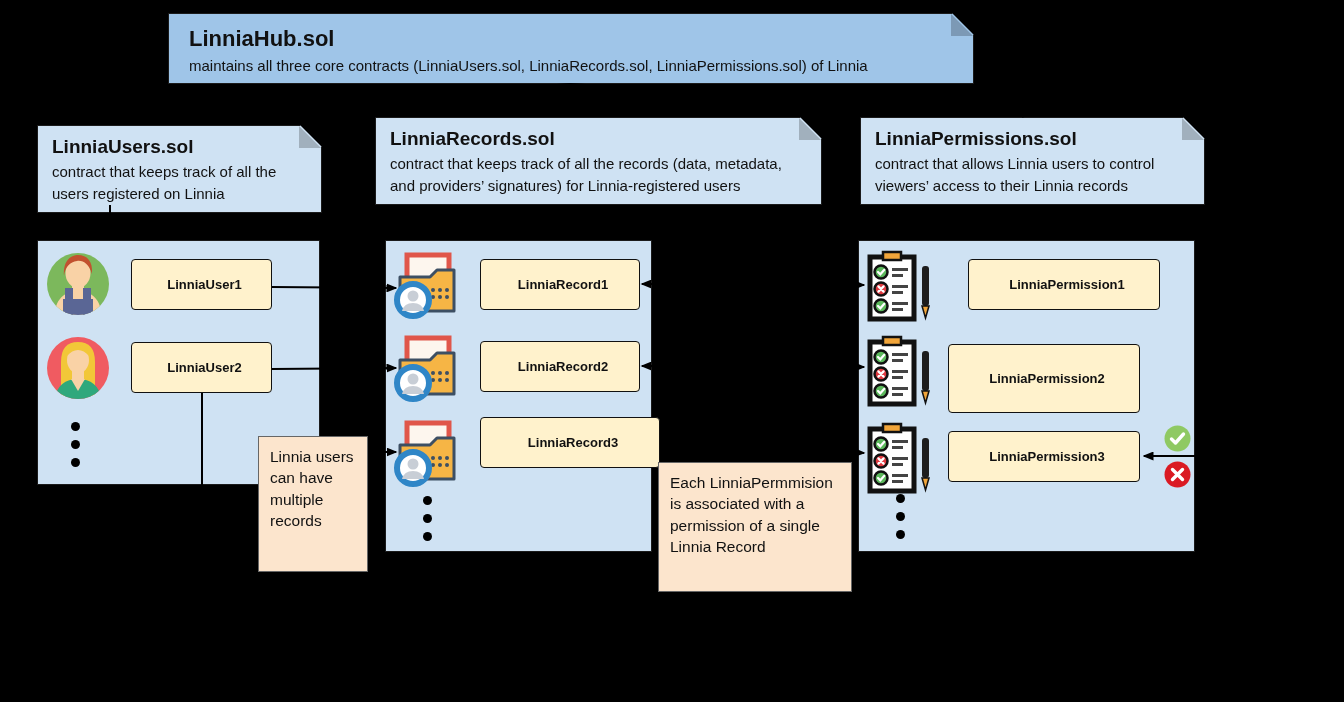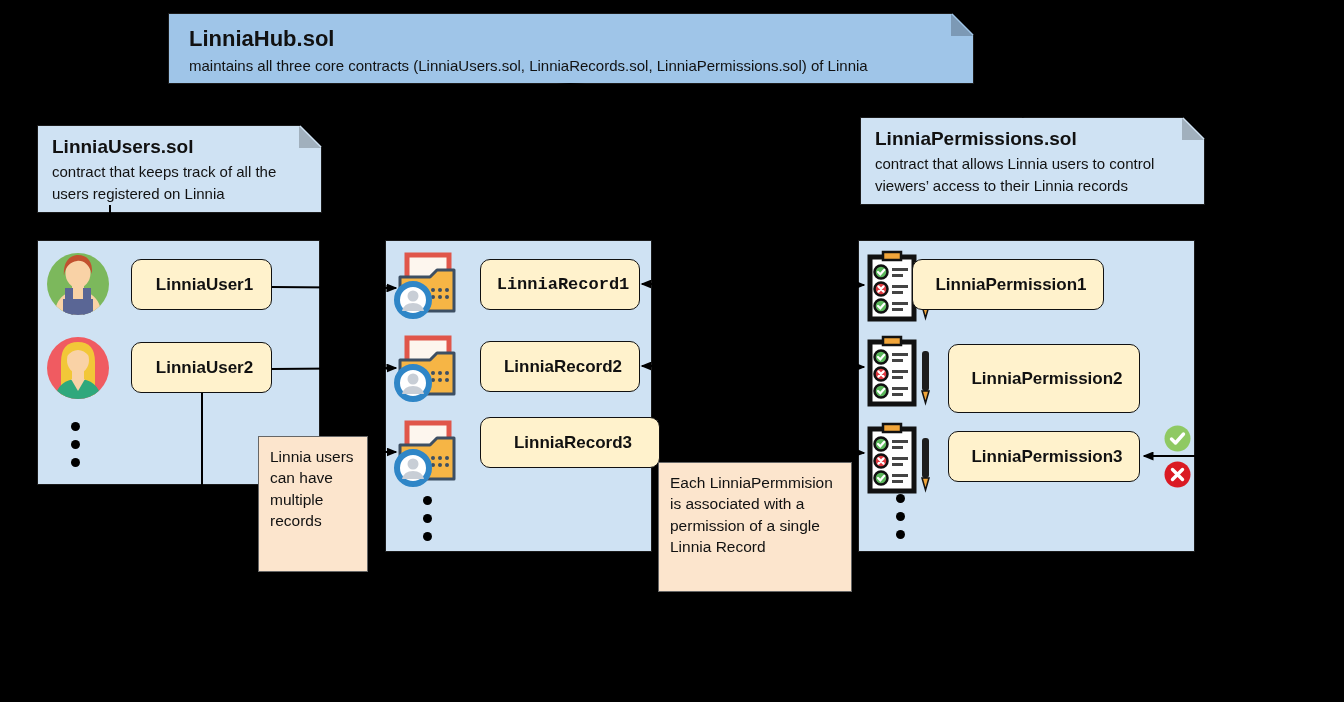--- a/index.html
+++ b/index.html
@@ -10,23 +10,23 @@
             clip-path:polygon(0 0, calc(100% - 22px) 0, 100% 22px, 100% 100%, 0 100%);}
   .notecard .fold{position:absolute;top:0;right:0;width:22px;height:22px;
                   background:rgba(0,0,0,0.22);clip-path:polygon(0 0, 100% 100%, 0 100%);}
   .hub{background:#9fc5e8;padding-left:6px;}
   .card-title{font-weight:bold;font-size:19px;margin:10px 14px 3px 14px;}
   .hub .card-title{font-size:22px;margin-top:12px;}
   .card-desc{font-size:15px;line-height:1.45;margin:0 14px;}
   
   .groupbox{position:absolute;background:#cfe2f3;border:1px solid #1b1b1b;box-sizing:border-box;}
   
-  .chip{position:absolute;background:#fff2cc;border:1.5px solid #111;border-radius:10px;
+  .chip{position:absolute;background:#fff2cc;border:1.5px solid #111;border-radius:4px;
         box-sizing:border-box;display:flex;align-items:center;justify-content:center;
-        font-weight:bold;font-size:17px;z-index:6;padding-left:6px;}
+        font-weight:bold;font-size:13px;z-index:6;padding-left:6px;}
   
   .sticky{position:absolute;background:#fce5cd;border:1px solid #666;box-sizing:border-box;
           font-size:15.5px;line-height:1.38;padding:9px 11px;z-index:7;}
   .icon{position:absolute;z-index:6;}
   .dots{position:absolute;z-index:6;display:flex;flex-direction:column;gap:9px;}
   .dots span{width:9px;height:9px;border-radius:50%;background:#000;}
   svg.wires{position:absolute;left:0;top:0;z-index:4;}
 </style>
 </head>
 <body>
@@ -61,20 +61,25 @@
     <div class="card-title">LinniaHub.sol</div>
     <div class="card-desc">maintains all three core contracts (LinniaUsers.sol, LinniaRecords.sol, LinniaPermissions.sol) of Linnia</div>
   </div>
 
   <div class="notecard" style="left:37px;top:117px;width:285px;height:88px;margin-top:8px;">
     <div class="fold"></div>
     <div class="card-title">LinniaUsers.sol</div>
     <div class="card-desc">contract that keeps track of all the users registered on Linnia</div>
   </div>
 
+  <div class="notecard" style="left:375px;top:117px;width:447px;height:88px;">
+    <div class="fold"></div>
+    <div class="card-title">LinniaRecords.sol</div>
+    <div class="card-desc">contract that keeps track of all the records (data, metadata, and providers’ signatures) for Linnia-registered users</div>
+  </div>
 
   <div class="notecard" style="left:860px;top:117px;width:345px;height:88px;">
     <div class="fold"></div>
     <div class="card-title">LinniaPermissions.sol</div>
     <div class="card-desc">contract that allows Linnia users to control viewers’ access to their Linnia records</div>
   </div>
 
   <div class="groupbox" style="left:37px;top:240px;width:283px;height:245px;"></div>
   <div class="groupbox" style="left:385px;top:240px;width:267px;height:312px;"></div>
   <div class="groupbox" style="left:858px;top:240px;width:337px;height:312px;"></div>
@@ -164,21 +169,21 @@
     <circle cx="22" cy="46" r="5.5" fill="#c8ced6"></circle>
     <path d="M11,61 Q13,53 22,53 Q31,53 33,61 Z" fill="#c8ced6"></path>
   </svg>
 
   <div class="dots" style="left:423px;top:496px;">
     <span></span>
       <span></span>
       <span></span>
   </div>
 
-  <div class="chip" style="left:480px;top:259px;width:160px;height:51px;font-family:Liberation Mono, monospace;">LinniaRecord1</div>
+  <div class="chip" style="left:480px;top:259px;width:160px;height:51px;">LinniaRecord1</div>
   <div class="chip" style="left:480px;top:341px;width:160px;height:51px;">LinniaRecord2</div>
   <div class="chip" style="left:480px;top:417px;width:180px;height:51px;">LinniaRecord3</div>
 
   <svg class="icon" style="left:866px;top:250px;" width="68" height="74" viewBox="0 0 68 74">
     <rect x="4" y="7" width="44" height="62" fill="#ffffff" stroke="#111" stroke-width="5"></rect>
     <rect x="17" y="2" width="18" height="8" fill="#f1a53a" stroke="#111" stroke-width="2.5"></rect>
     <g stroke="#111" stroke-width="2.5">
       <circle cx="15" cy="22" r="6.5" fill="#5cb85c"></circle>
       <circle cx="15" cy="39" r="6.5" fill="#e0393f"></circle>
       <circle cx="15" cy="56" r="6.5" fill="#5cb85c"></circle>
@@ -247,21 +252,21 @@
     <rect x="56" y="16" width="7" height="40" rx="3" fill="#1d1d1d"></rect>
     <path d="M56,56 L63,56 L59.5,68 Z" fill="#f1a53a" stroke="#111" stroke-width="1.5"></path>
   </svg>
 
   <div class="dots" style="left:896px;top:494px;">
     <span></span>
       <span></span>
       <span></span>
   </div>
 
-  <div class="chip" style="left:912px;top:259px;width:192px;height:51px;">LinniaPermission1</div>
+  <div class="chip" style="left:968px;top:259px;width:192px;height:51px;">LinniaPermission1</div>
   <div class="chip" style="left:948px;top:344px;width:192px;height:69px;">LinniaPermission2</div>
   <div class="chip" style="left:948px;top:431px;width:192px;height:51px;">LinniaPermission3</div>
 
   <svg class="icon" style="left:1164px;top:425px;" width="27" height="27" viewBox="0 0 27 27">
     <circle cx="13.5" cy="13.5" r="13" fill="#8fc963"></circle>
     <path d="M7.5,14 L11.5,18 L19.5,9" stroke="#fff" stroke-width="3.4" fill="none" stroke-linecap="round" stroke-linejoin="round"></path>
   </svg>
   <svg class="icon" style="left:1164px;top:461px;" width="27" height="27" viewBox="0 0 27 27">
     <circle cx="13.5" cy="13.5" r="13" fill="#da1a23"></circle>
     <path d="M8.5,8.5 L18.5,18.5 M18.5,8.5 L8.5,18.5" stroke="#fff" stroke-width="3.4" fill="none" stroke-linecap="round"></path>

